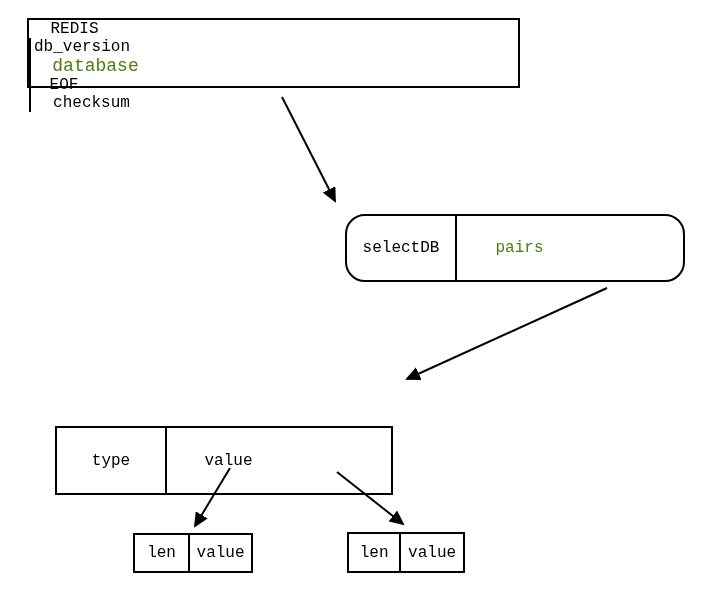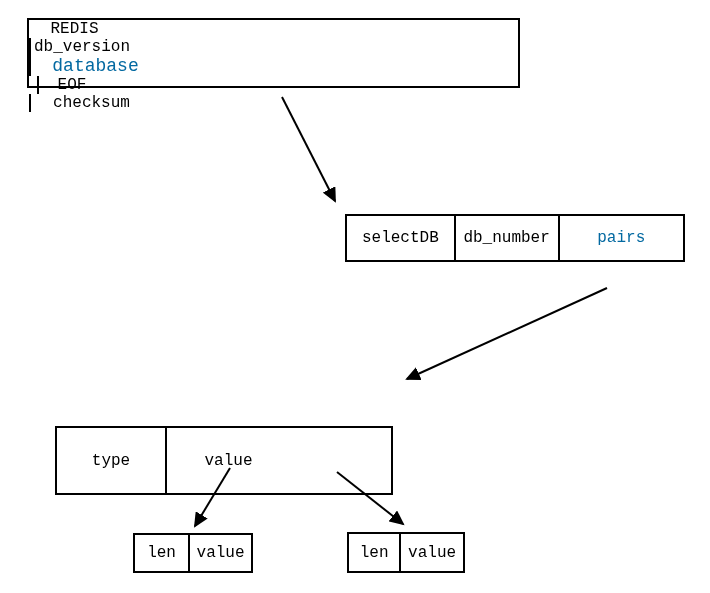--- a/index.html
+++ b/index.html
@@ -30,21 +30,21 @@
     box-sizing: border-box;
     border-left: 2px solid #000000;
     font-size: 16px;
     letter-spacing: 0px;
     white-space: nowrap;
   }
   .cell:first-child {
     border-left: none;
   }
   .red {
-    color: #0369a1;
+    color: #4d7c0f;
   }
   .bold {
     font-weight: normal;
   }
   .big {
     font-size: 18px;
   }
   .med {
     font-size: 16px;
   }
@@ -59,27 +59,26 @@
 </style>
 </head>
 <body>
 
 <div id="canvas">
 
   <div class="row" style="left:27px; top:18px; width:493px; height:70px;flex-direction:column;">
     <div class="cell med" style="width:91px;">REDIS</div>
     <div class="cell" style="width:104px;">db_version</div>
     <div class="cell red big" style="width:131px;">database</div>
-    <div class="cell med" style="width:68px;margin-left:8px;">EOF</div>
+    <div class="cell med" style="width:68px;">EOF</div>
     <div class="cell" style="width:99px;padding-left:24px;">checksum</div>
   </div>
 
-  <div class="row" style="left:345px; top:214px; width:340px; height:48px;">
+  <div class="row" style="left:345px; top:214px; width:340px; height:68px;border-radius:20px;">
     <div class="cell med" style="width:108px;">selectDB</div>
-    <div class="cell med" style="width:105px;">db_number</div>
     <div class="cell red bold med" style="width:127px;">pairs</div>
   </div>
 
   <div class="row" style="left:55px; top:398px; width:338px; height:69px;margin-top:28px;">
     <div class="cell" style="width:108px;">type</div>
     <div class="cell" style="width:125px;">value</div>
   </div>
 
   <div class="row" style="left:133px; top:533px; width:120px; height:40px;">
     <div class="cell" style="width:55px;">len</div>

